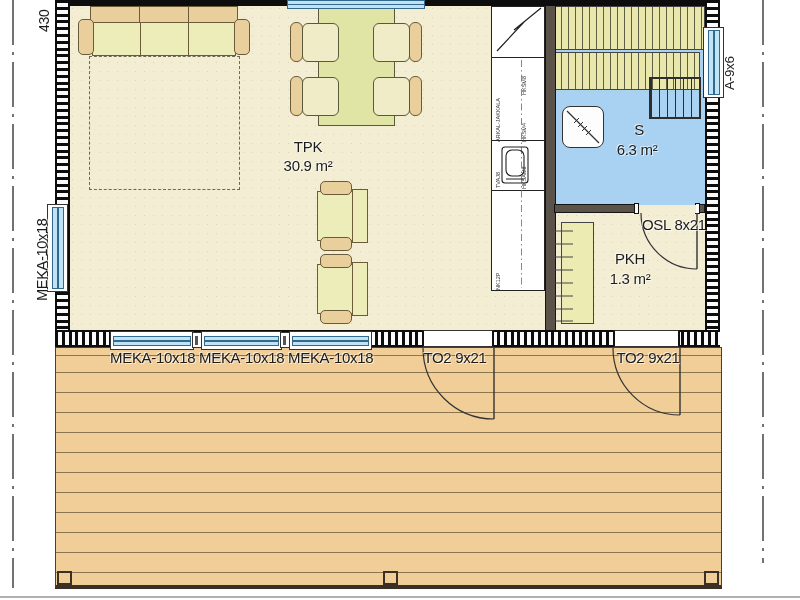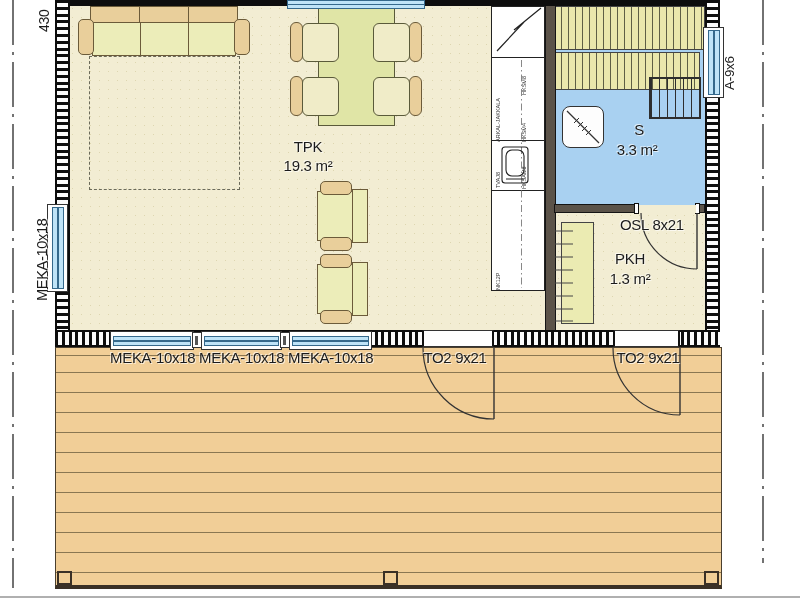--- a/index.html
+++ b/index.html
@@ -189,27 +189,27 @@
       <path d="M613,348 A67,67 0 0 0 680,415" fill="none" stroke="#333" stroke-width="1.2"></path>
       <path d="M680,348 V415" stroke="#333" stroke-width="1.4"></path>
     </g>
   </svg>
 
   <div class="lbl rot" style="left:36px;top:32px;width:30px;font-size:14px;">430</div>
   <div class="lbl rot" style="left:34px;top:301px;width:104px;font-size:14.5px;">MEKA-10x18</div>
   <div class="lbl rot" style="left:722px;top:90px;width:52px;font-size:13.5px;">A-9x6</div>
 
   <div class="lbl ctr" style="left:282px;top:138px;width:52px;">TPK</div>
-  <div class="lbl ctr" style="left:272px;top:157px;width:72px;">19.3 m²</div>
+  <div class="lbl ctr" style="left:272px;top:157px;width:72px;">30.9 m²</div>
   <div class="lbl ctr" style="left:615px;top:121px;width:48px;">S</div>
-  <div class="lbl ctr" style="left:606px;top:141px;width:62px;">3.3 m²</div>
+  <div class="lbl ctr" style="left:606px;top:141px;width:62px;">6.3 m²</div>
   <div class="lbl ctr" style="left:602px;top:250px;width:56px;">PKH</div>
   <div class="lbl ctr" style="left:598px;top:270px;width:64px;">1.3 m²</div>
 
-  <div class="lbl" style="left:620px;top:216px;">OSL 8x21</div>
+  <div class="lbl" style="left:642px;top:216px;">OSL 8x21</div>
   <div class="lbl ctr" style="left:110px;top:349px;width:85px;">MEKA-10x18</div>
   <div class="lbl ctr" style="left:199px;top:349px;width:85px;">MEKA-10x18</div>
   <div class="lbl ctr" style="left:288px;top:349px;width:85px;">MEKA-10x18</div>
   <div class="lbl ctr" style="left:417px;top:349px;width:76px;">TO2 9x21</div>
   <div class="lbl ctr" style="left:610px;top:349px;width:76px;">TO2 9x21</div>
 
   <div class="lbl rot tiny" style="left:495px;top:142px;width:58px;">ARKAL-JAKKALA</div>
   <div class="lbl rot tiny" style="left:521px;top:95px;width:30px;">HKSM8</div>
   <div class="lbl rot tiny" style="left:521px;top:142px;width:30px;">HKSM4</div>
   <div class="lbl rot tiny" style="left:495px;top:188px;width:26px;">TVAJ8</div>

